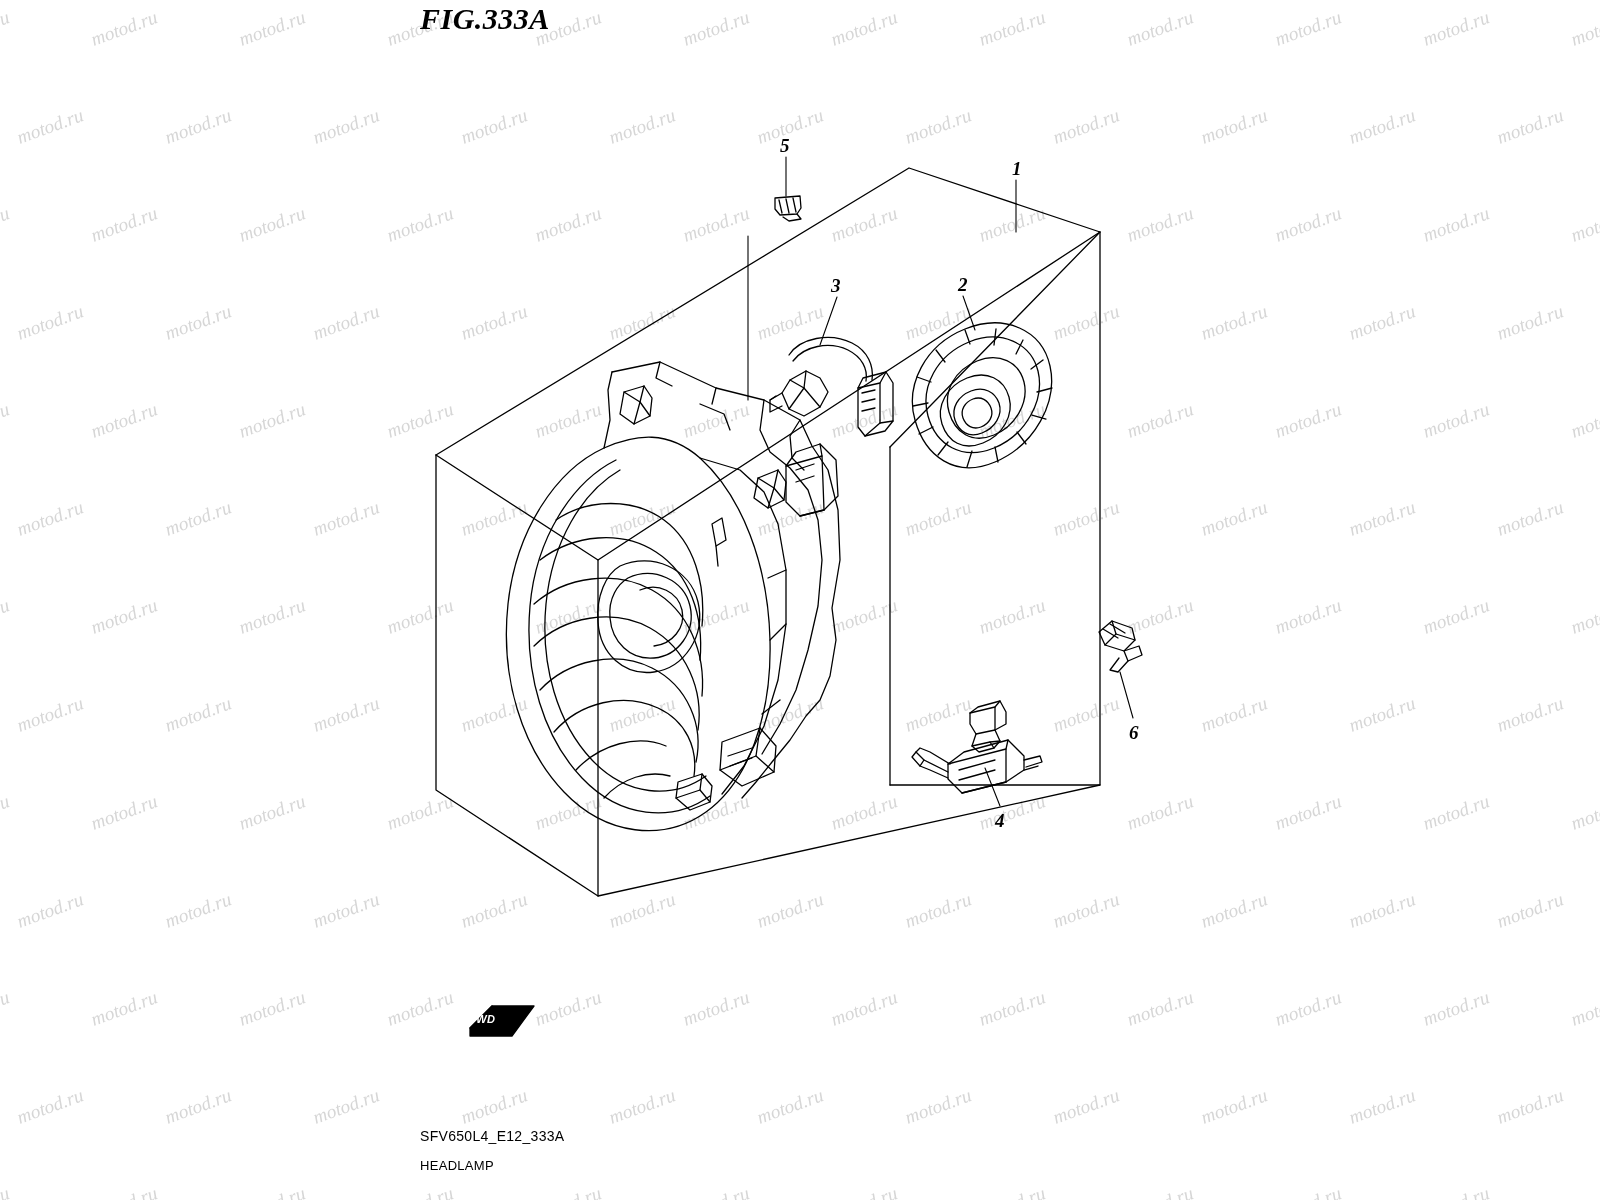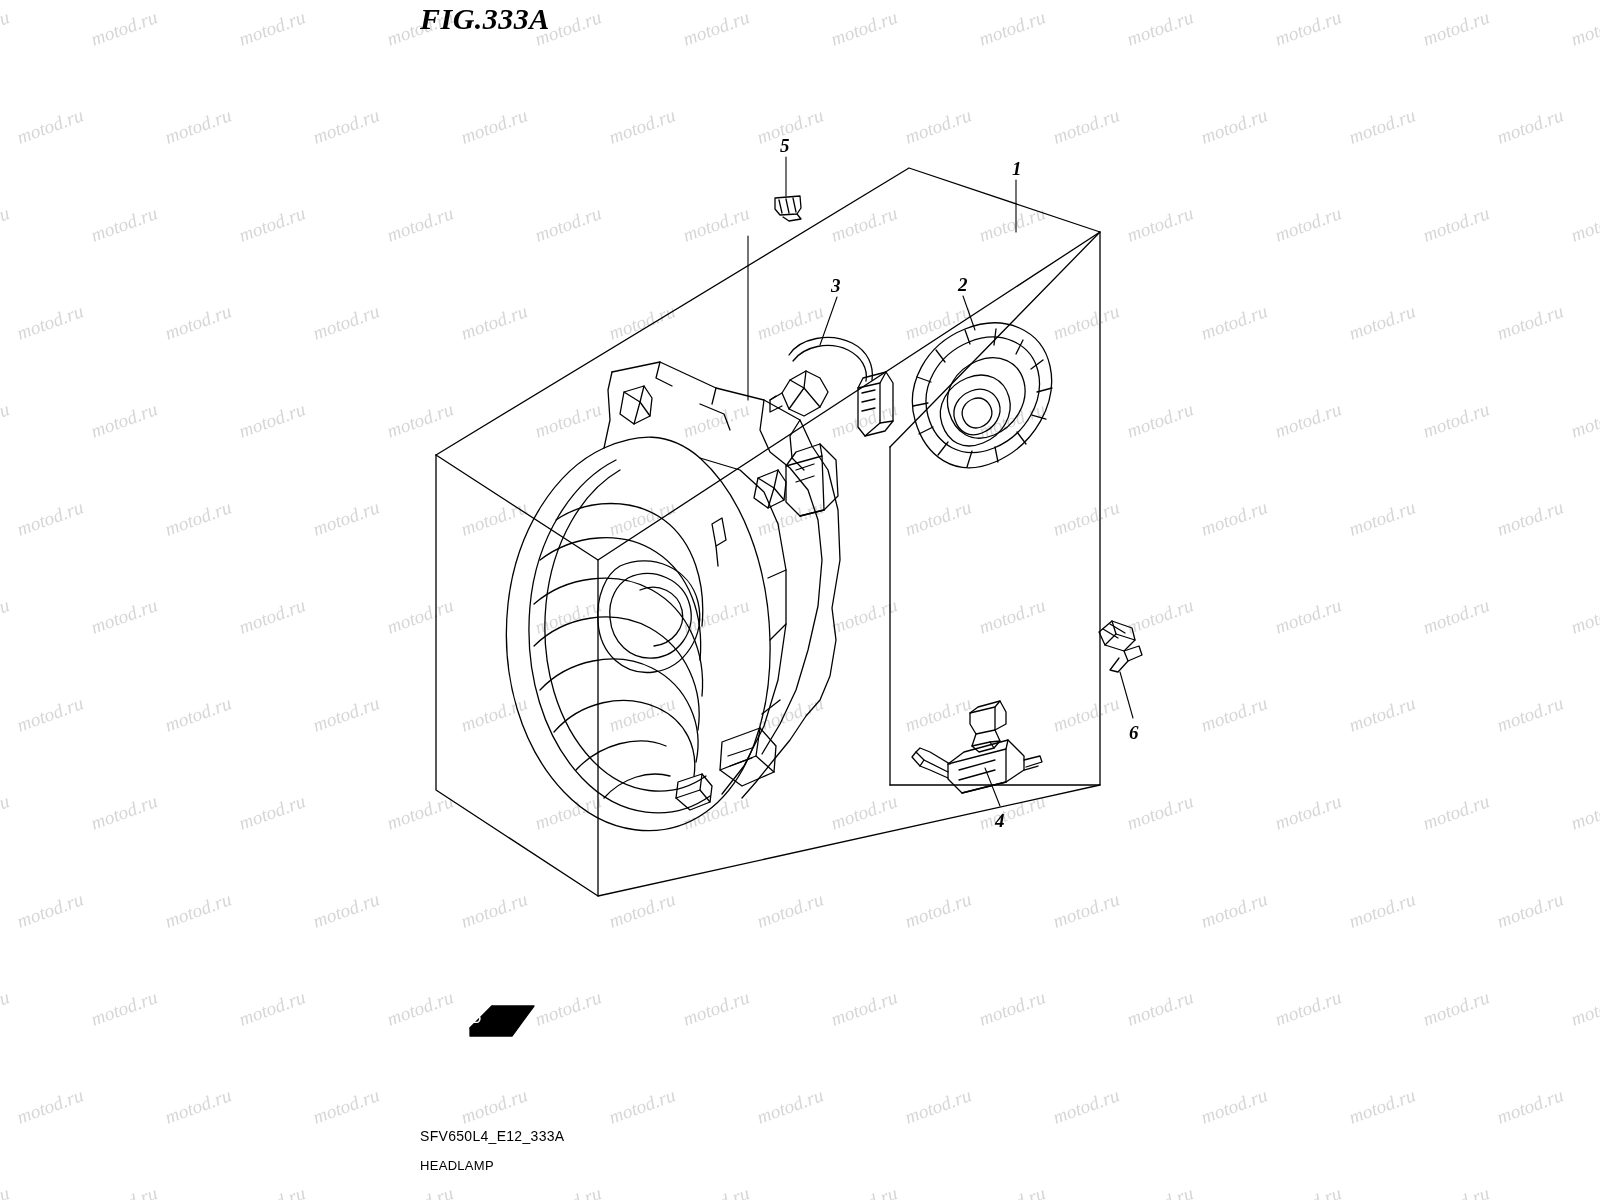--- a/index.html
+++ b/index.html
@@ -70,21 +70,21 @@
     font-family: "Liberation Sans", sans-serif;
     font-size: 14px;
     color: #000;
     letter-spacing: .3px;
     z-index: 9;
   }
   #footer-code { top: 1128px; }
   #footer-name { top: 1158px; font-size: 13px; }
   #fwd-label {
     position: absolute;
-    left: 443px;
+    left: 457px;
     top: 1005px;
     width: 64px;
     height: 34px;
     z-index: 9;
     font-family: "Liberation Sans", sans-serif;
   }
   #fwd-label .fwd-text {
     position: absolute;
     left: 12px;
     top: 8px;

